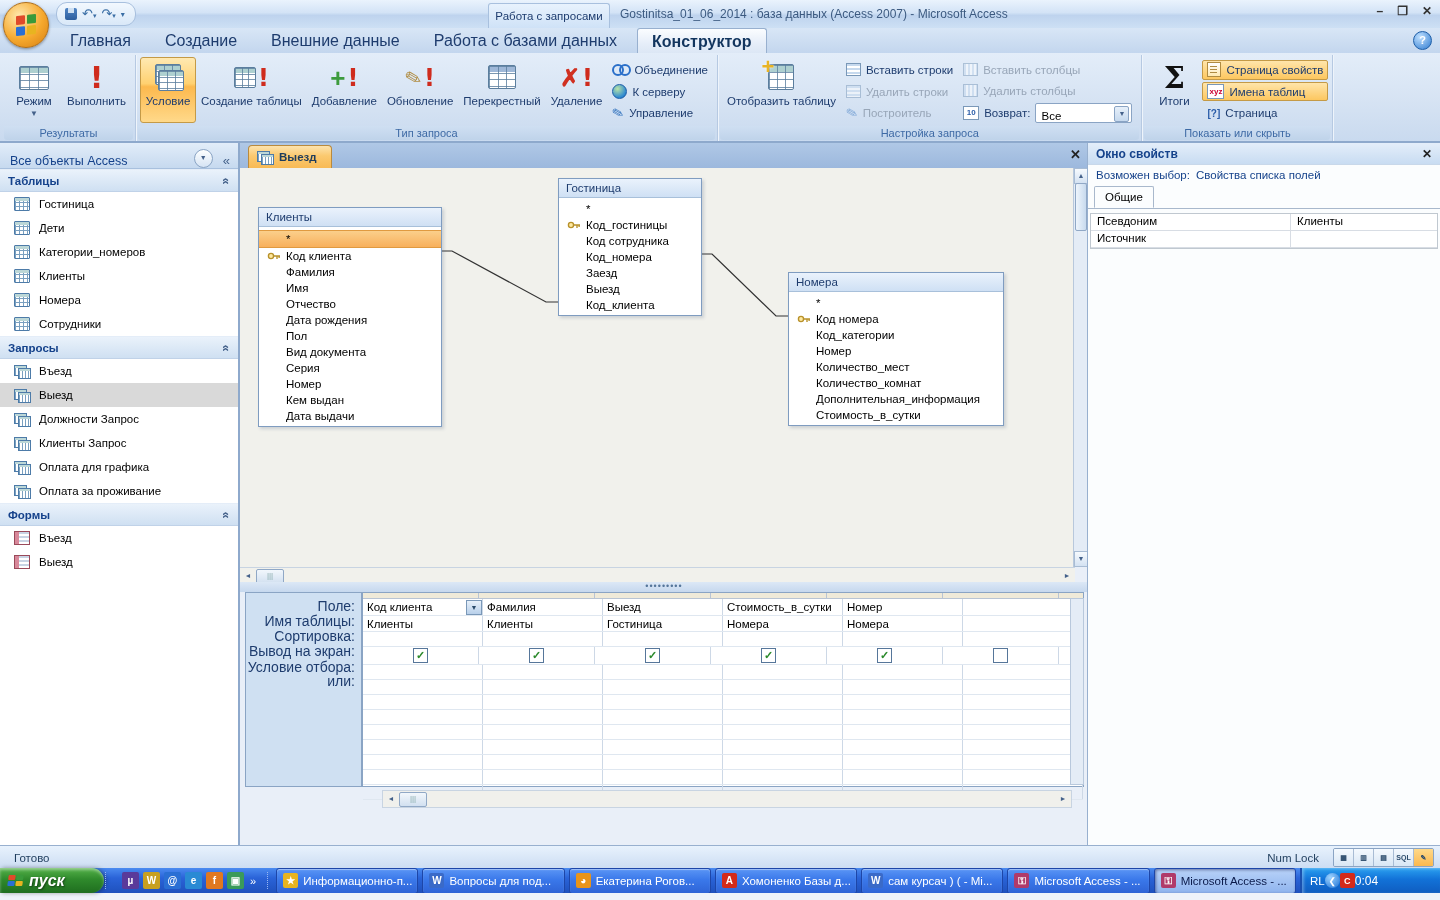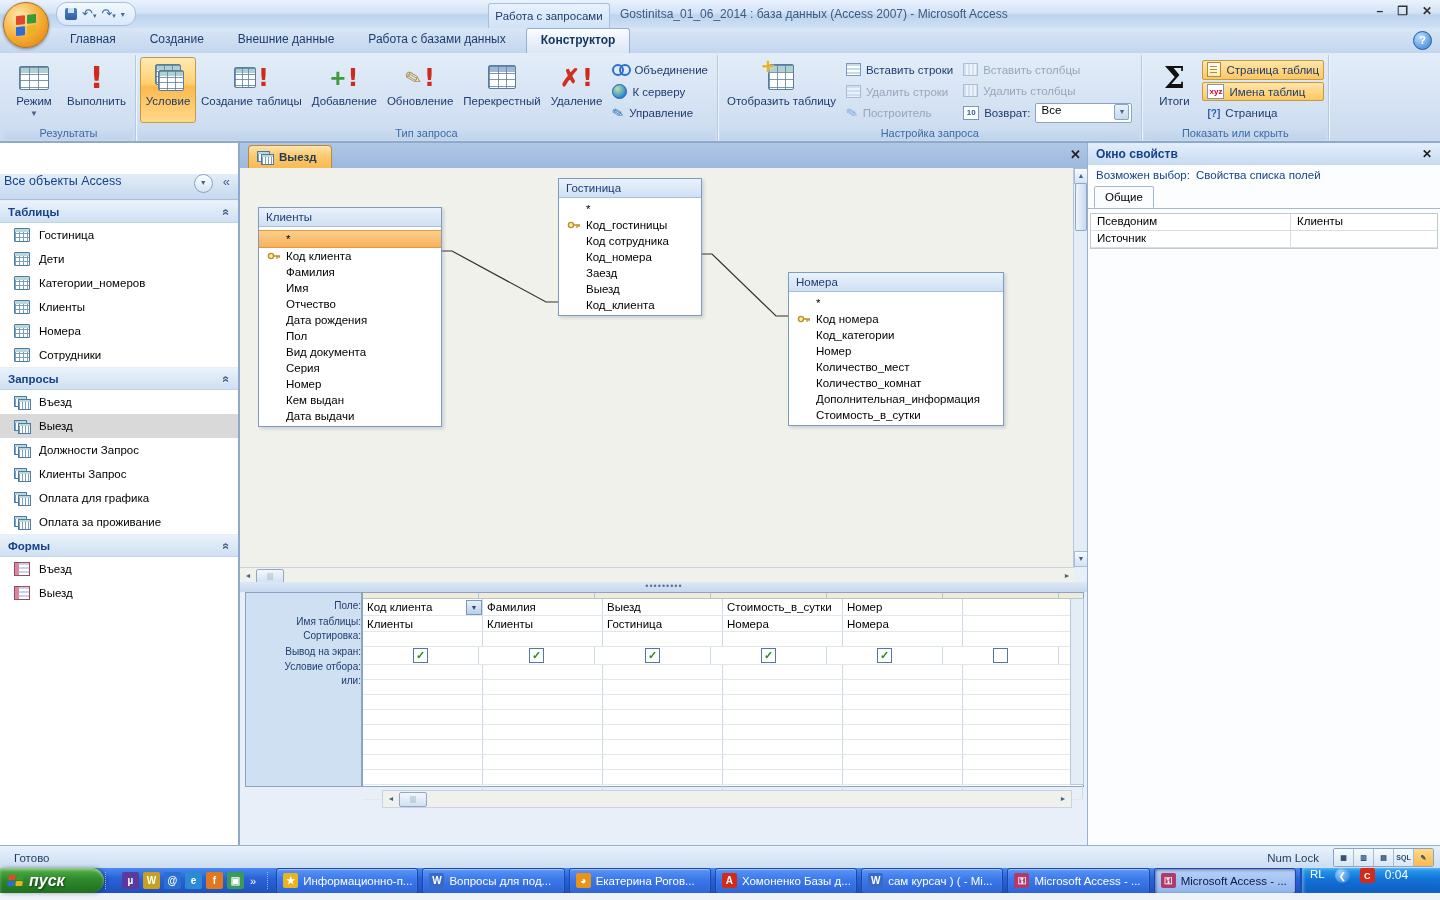--- a/index.html
+++ b/index.html
@@ -25,21 +25,21 @@
     color:#1e3c6e;background:linear-gradient(#e8f2fd,#cfe2f7);border:1px solid #a8c0de;border-bottom:none;
     border-radius:3px 3px 0 0;font-size:11.5px;}
   .wintitle{position:absolute;left:620px;top:7px;width:560px;color:#3c5a80;font-size:12px;white-space:nowrap;}
   .winctl{position:absolute;right:8px;top:4px;display:flex;gap:14px;color:#333;font-size:12px;font-weight:bold;}
   .winctl span{cursor:default;}
 
   
   .tabstrip{position:absolute;left:0;top:28px;right:0;height:25px;
     background:linear-gradient(#d8e6f6,#c3d6ee);}
   .rtabs{position:absolute;left:56px;top:0;height:25px;display:flex;gap:6px;}
-  .rtab{padding:4px 14px 0;font-size:12px;color:#1e3c6e;}
+  .rtab{padding:4px 14px 0;font-size:16px;color:#1e3c6e;}
   .rtab.active{background:linear-gradient(#fbfdff,#e6eef9 60%,#dce7f5);border:1px solid #98b0cf;border-bottom:none;
     border-radius:3px 3px 0 0;font-weight:bold;color:#12355e;}
   .helpbtn{position:absolute;right:8px;top:3px;width:17px;height:17px;border-radius:50%;
     background:radial-gradient(circle at 35% 30%,#bfe0ff,#2f7bd0);color:#fff;font-weight:bold;
     text-align:center;line-height:17px;font-size:11px;border:1px solid #1d5ea8;}
 
   
   .ribbon{position:absolute;left:0;top:53px;right:0;height:87px;
     background:linear-gradient(#e3edf9,#d6e3f3 55%,#c9daef);border-bottom:2px solid #8ea9cc;
     display:flex;align-items:stretch;padding:1px 2px 0;}
@@ -51,21 +51,21 @@
     min-width:46px;padding:3px 4px 1px;border:1px solid transparent;border-radius:3px;text-align:center;
     font-size:11.5px;color:#1e3c6e;line-height:12px;}
   .bigbtn .icw{height:34px;display:flex;align-items:center;justify-content:center;gap:1px;}
   .bigbtn.selected{background:linear-gradient(#ffe9b2,#ffd171 40%,#fcb94e 45%,#ffd98a);border-color:#c49a47;}
   .dd{font-size:8px;color:#44618a;margin-top:1px;}
   .smallcol{display:flex;flex-direction:column;justify-content:flex-start;gap:2px;padding-top:3px;}
   .smallbtn{display:flex;align-items:center;gap:5px;height:19px;padding:0 4px;font-size:11.5px;color:#1e3c6e;
     border:1px solid transparent;border-radius:2px;white-space:nowrap;}
   .smallbtn.disabled{color:#98a6b8;}
   .smallbtn.active{background:linear-gradient(#ffe5ab,#fdc75f);border-color:#c49a47;}
-  .combo{display:inline-flex;align-items:flex-start;justify-content:space-between;width:88px;height:18px;
+  .combo{display:inline-flex;align-items:flex-end;justify-content:space-between;width:88px;height:18px;
     background:#fff;border:1px solid #8aa4c4;border-radius:2px;padding:0 2px 0 5px;color:#000;}
   .combo .ca{width:13px;height:14px;background:linear-gradient(#e7f0fa,#c6d9ee);border:1px solid #8aa4c4;
     border-radius:2px;font-size:7px;color:#44618a;text-align:center;line-height:14px;}
 
   
   .tgfx{display:inline-block;border:1px solid #5b7e9e;border-radius:2px;background:#fff;position:relative;}
   .tgfx:before{content:"";position:absolute;left:0;right:0;top:0;height:28%;background:#aed0d0;}
   .tgfx:after{content:"";position:absolute;inset:0;
     background:repeating-linear-gradient(to right,rgba(91,126,158,.8) 0 1px,transparent 1px 33%),
                repeating-linear-gradient(to bottom,rgba(91,126,158,.8) 0 1px,transparent 1px 30%);}
@@ -109,21 +109,21 @@
   .mini-qry i{left:0;top:0;}
   .mini-qry b{left:4px;top:3px;}
   .mini-frm{display:inline-block;width:14px;height:12px;border:1px solid #9a4a5a;background:
     linear-gradient(to right,#d8889a 0 4px,transparent 4px),
     repeating-linear-gradient(#c8d4e4 0 2px,#fff 2px 4px);}
 
   
   .navpane{position:absolute;left:0;top:143px;width:238px;bottom:55px;background:#fff;
     border-right:2px solid #8ea9cc;display:flex;flex-direction:column;}
   .nav-header{height:25px;background:linear-gradient(#e2edf9,#c6d9ef);border-bottom:1px solid #a8c0de;
-    display:flex;align-items:flex-start;padding:0 4px 0 4px;font-size:12.5px;color:#15428b;margin-top:31px;}
+    display:flex;align-items:flex-end;padding:0 4px 0 10px;font-size:12.5px;color:#15428b;}
   .nav-header .txt{flex:1;}
   .nav-drop{width:17px;height:17px;border-radius:50%;background:linear-gradient(#fdfefe,#d6e4f4);
     border:1px solid #8aa4c4;font-size:7px;color:#44618a;text-align:center;line-height:16px;margin-right:6px;}
   .nav-collapse{font-size:13px;color:#44618a;padding:0 4px;}
   .nav-scroll{flex:1;overflow:hidden;}
   .nav-ghead{height:21px;background:linear-gradient(#eaf2fb,#cfe0f2);border-bottom:1px solid #c0d2e8;border-top:1px solid #e4edf8;
     display:flex;align-items:center;padding:0 8px;font-weight:bold;color:#15428b;font-size:11.5px;}
   .nav-ghead .txt{flex:1;}
   .chev{transform:rotate(90deg);display:inline-block;color:#44618a;font-size:12px;}
   .nav-item{height:24px;display:flex;align-items:center;gap:9px;padding:0 8px 0 14px;color:#000;font-size:11.5px;}
@@ -156,21 +156,21 @@
     color:#1e3c6e;padding:0 7px;font-size:11.5px;}
   .fl-body{padding:3px 0 2px;}
   .fl-row{height:16px;line-height:16px;color:#000;padding-left:27px;position:relative;white-space:nowrap;font-size:11.5px;}
   .fl-row .keyic{position:absolute;left:8px;top:2px;}
   .fl-row.starsel{background:linear-gradient(#fbcf8b,#f8b05c);border-top:1px solid #e09a40;border-bottom:1px solid #e09a40;}
   .relsvg{position:absolute;left:0;top:0;pointer-events:none;}
 
   
   .qgrid{position:absolute;left:5px;top:449px;width:837px;height:193px;background:#fff;border:1px solid #8aa4c4;display:flex;}
   .qlabels{width:135px;background:#cfe0f2;border-right:2px solid #8aa4c4;}
-  .qlabels .lr{text-align:right;color:#1e3c6e;font-size:10px;}
+  .qlabels .lr{text-align:right;padding-right:6px;color:#1e3c6e;font-size:14px;}
   .qcols{flex:1;position:relative;background:#fff;}
   .qheadstrip{height:5px;background:#efead9;border-bottom:1px solid #b8c4d4;display:flex;}
   .qheadstrip i{width:115px;border-right:1px solid #b8c4d4;}
   .qrow{display:flex;border-bottom:1px solid #dfe7f0;}
   .qcell{width:115px;border-right:1px solid #cdd8e6;padding-left:4px;color:#000;white-space:nowrap;overflow:hidden;
     display:flex;align-items:center;font-size:11.5px;}
   .qcell .ddbtn{margin-left:auto;width:14px;height:13px;background:linear-gradient(#e7f0fa,#b8d0ea);
     border:1px solid #7a98b8;font-size:7px;color:#2a4a6a;text-align:center;line-height:13px;}
   .qcell.center{justify-content:center;padding-left:0;}
   .cb{display:inline-block;width:13px;height:13px;background:#fff;border:1px solid #56769a;
@@ -221,21 +221,21 @@
   .qlmore{color:#fff;font-size:11px;padding:0 2px;}
   .tbsep{width:3px;margin:4px 1px;border-left:1px dotted #9ab8f4;}
   .taskbtns{flex:1;display:flex;align-items:center;gap:4px;padding:0 4px;overflow:hidden;}
   .taskbtn{flex:1;max-width:140px;height:24px;background:linear-gradient(#5a95f5,#3a78ea 45%,#2f64d6);
     border:1px solid #1d46a8;border-radius:3px;display:flex;align-items:center;gap:5px;padding:0 6px;
     color:#fff;font-size:11.5px;white-space:nowrap;overflow:hidden;box-shadow:inset 0 1px 1px rgba(255,255,255,.45);}
   .taskbtn.active{background:linear-gradient(#b8d2f8,#8fb4ee);color:#0a1a4a;box-shadow:inset 1px 1px 3px rgba(0,0,60,.45);}
   .tbico{width:15px;height:15px;flex:0 0 15px;border-radius:2px;display:flex;align-items:center;justify-content:center;
     font-size:10px;font-weight:bold;color:#fff;}
   .tray{width:122px;background:linear-gradient(#2aa0f0,#1272d8 45%,#0f5dc0);border-left:2px solid #1a50b0;
-    box-shadow:inset 2px 1px 3px rgba(255,255,255,.3);display:flex;gap:10px;padding:0 8px;color:#fff;}
+    box-shadow:inset 2px 1px 3px rgba(255,255,255,.3);display:flex;align-items:center;gap:0;padding:0 8px;color:#fff;}
   .trayic{width:15px;height:15px;border-radius:50%;background:radial-gradient(circle at 35% 30%,#9fd4ff,#1a6fd4);
     color:#fff;font-size:9px;display:flex;align-items:center;justify-content:center;}
   .trayic.red{border-radius:2px;background:#d42a1a;font-weight:bold;}
   .clock{font-size:12px;}
 </style>
 </head>
 <body>
 
 <div id="screen">
 
@@ -399,21 +399,21 @@
         <div class="grow">
           <div class="bigbtn">
             <span class="icw">
               <span class="sigma">Σ</span>
             </span>
             <span>Итоги</span>
           </div>
           <div class="smallcol">
             <div class="smallbtn active">
               <span class="sheetico"></span>
-              <span>Страница таблиц</span>
+              <span>Страница свойств</span>
             </div>
             <div class="smallbtn active">
               <span class="xyzico">xyz</span>
               <span>Имена таблиц</span>
             </div>
             <div class="smallbtn">
               <span class="paramsico">[?]</span>
               <span>Страница</span>
             </div>
           </div>

